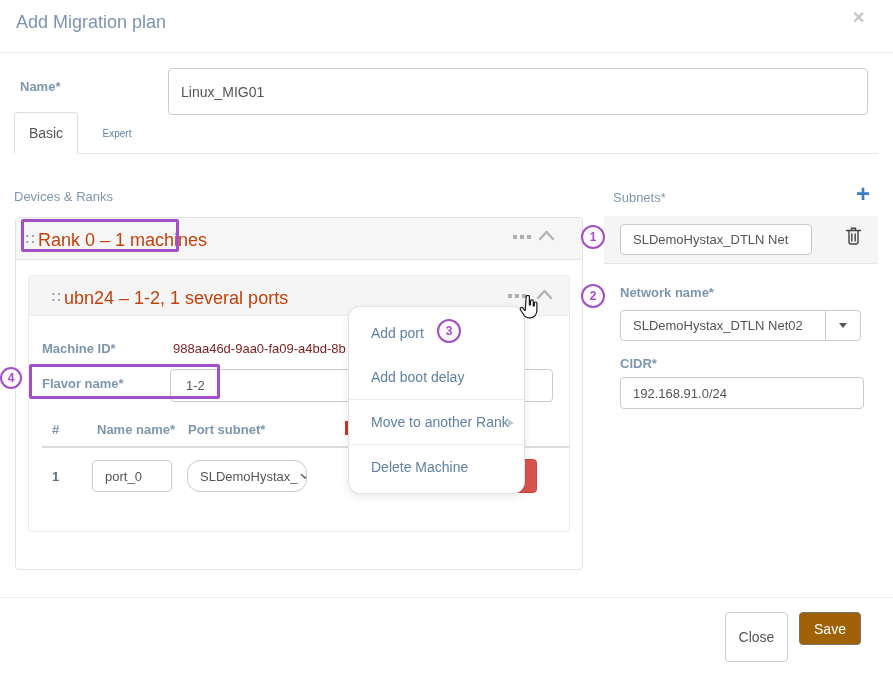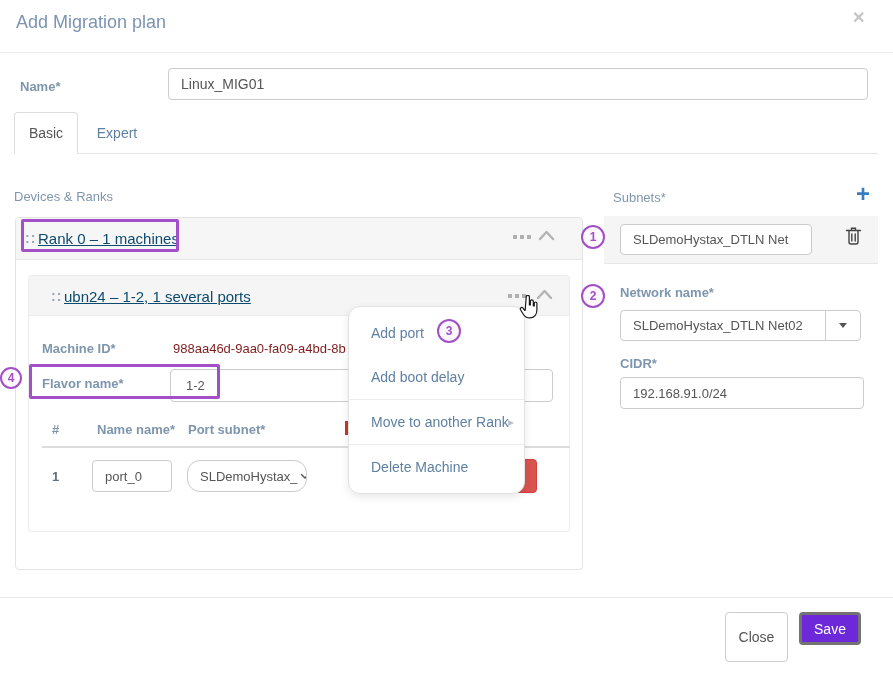--- a/index.html
+++ b/index.html
@@ -8,21 +8,21 @@
     position:relative; width:893px; height:689px; background:#fff;
     overflow:hidden; font-family:"Liberation Sans", sans-serif;
   }
   .abs { position:absolute; }
 
   
   .modal-title { font-size:18px; color:#7d93b2; }
   .section-label { font-size:13px; color:#7e96ad; }
   .form-label { font-size:13px; font-weight:bold; color:#7e96ad; }
   .value-text { font-size:13px; color:#7f1d1d; }
-  .header-title { font-size:15px; color:#0c4a6e;text-decoration:underline; }
+  .header-title { font-size:18px; color:#c2410c; }
   .link-blue { color:#5f80a2; }
 
   
   .tinput {
     position:absolute; border:1px solid #cbcbcb; border-radius:4px; background:#fff;
     font-family:"Liberation Sans", sans-serif; font-size:13px; color:#555; padding:0 12px;
   }
   
   #rank-panel { left:15px; top:217px; width:568px; height:353px; border:1px solid #e3e3e3; border-radius:4px; }
   #rank-header { left:16px; top:218px; width:566px; height:42px; background:#f6f6f6; border-bottom:1px solid #e6e6e6; border-radius:3px 3px 0 0; }
@@ -49,27 +49,27 @@
     display:flex; align-items:center; justify-content:center; z-index:15;
   }
   .anno-rect { position:absolute; border:3px solid #a24fc8; border-radius:2px; z-index:14; }
 
   
   #tab-basic {
     left:14px; top:112px; width:64px; height:42px; background:#fff;
     border:1px solid #ddd; border-bottom:1px solid #fff; border-radius:4px 4px 0 0;
     display:flex; align-items:center; justify-content:center; font-size:14px; color:#555; z-index:2; cursor:pointer;
   }
-  #tab-expert { left:92px; top:112px; width:50px; height:42px; display:flex; align-items:center; justify-content:center; font-size:14px; cursor:pointer; }
+  #tab-expert { left:92px; top:112px; width:50px; height:42px; display:flex; align-items:center; justify-content:center; font-size:10px; cursor:pointer; }
   #tabs-underline { left:14px; top:153px; width:864px; height:1px; background:#e7e7e7; }
 
   
   .btn { position:absolute; border-radius:4px; font-size:14px; display:flex; align-items:center; justify-content:center; cursor:pointer; }
   #close-btn { left:725px; top:612px; width:63px; height:50px; background:#fff; border:1px solid #ccc; color:#555; }
-  #save-btn { left:799px; top:612px; width:62px; height:33px; background:#6d28d9; border:3px solid #737373; color:#fff; }
+  #save-btn { left:799px; top:612px; width:62px; height:33px; background:#a16207; border:1px solid #737373; color:#fff; }
   #port-delete-btn { left:488px; top:459px; width:49px; height:34px; background:#d9534f; border:1px solid #d43f3a; z-index:3; }
 
   
   .fselect { position:absolute; border:1px solid #cbcbcb; border-radius:13px; background:#fff; display:flex; align-items:center; cursor:pointer; overflow:hidden; }
   .fselect .txt { font-size:13px; color:#555; padding-left:12px; white-space:nowrap; }
 
   #network-caret-btn {
     left:825px; top:310px; width:36px; height:31px; background:#fff; border:1px solid #cbcbcb;
     border-radius:0 4px 4px 0; display:flex; align-items:center; justify-content:center; cursor:pointer; 
   }
@@ -81,21 +81,21 @@
 </head>
 <body>
 
 <div id="screen">
 
   <div class="abs modal-title" style="left:16px; top:12px;">Add Migration plan</div>
   <div class="abs" style="left:852px; top:8px; font-size:16px; font-weight:bold; color:#c5c5c5; cursor:pointer;">✕</div>
   <div class="hr" style="left:0; top:52px; width:893px;"></div>
 
   <div class="abs form-label" style="left:20px; top:79px;">Name*</div>
-  <input class="tinput" style="left: 168px; top: 68px; width: 700px; height: 32px; font-size: 14px;" value="Linux_MIG01">
+  <input class="tinput" style="left: 168px; top: 68px; width: 700px; height: 47px; font-size: 14px;" value="Linux_MIG01">
 
   <div class="abs" id="tab-basic">Basic</div>
   <div class="abs link-blue" id="tab-expert">Expert</div>
   <div class="abs" id="tabs-underline"></div>
 
   <div class="abs section-label" style="left:14px; top:189px;">Devices &amp; Ranks</div>
 
   <div class="abs" id="rank-panel"></div>
   <div class="abs" id="rank-header"></div>
   <div class="abs drag-handle" style="left:25px; top:230px;">::</div>

